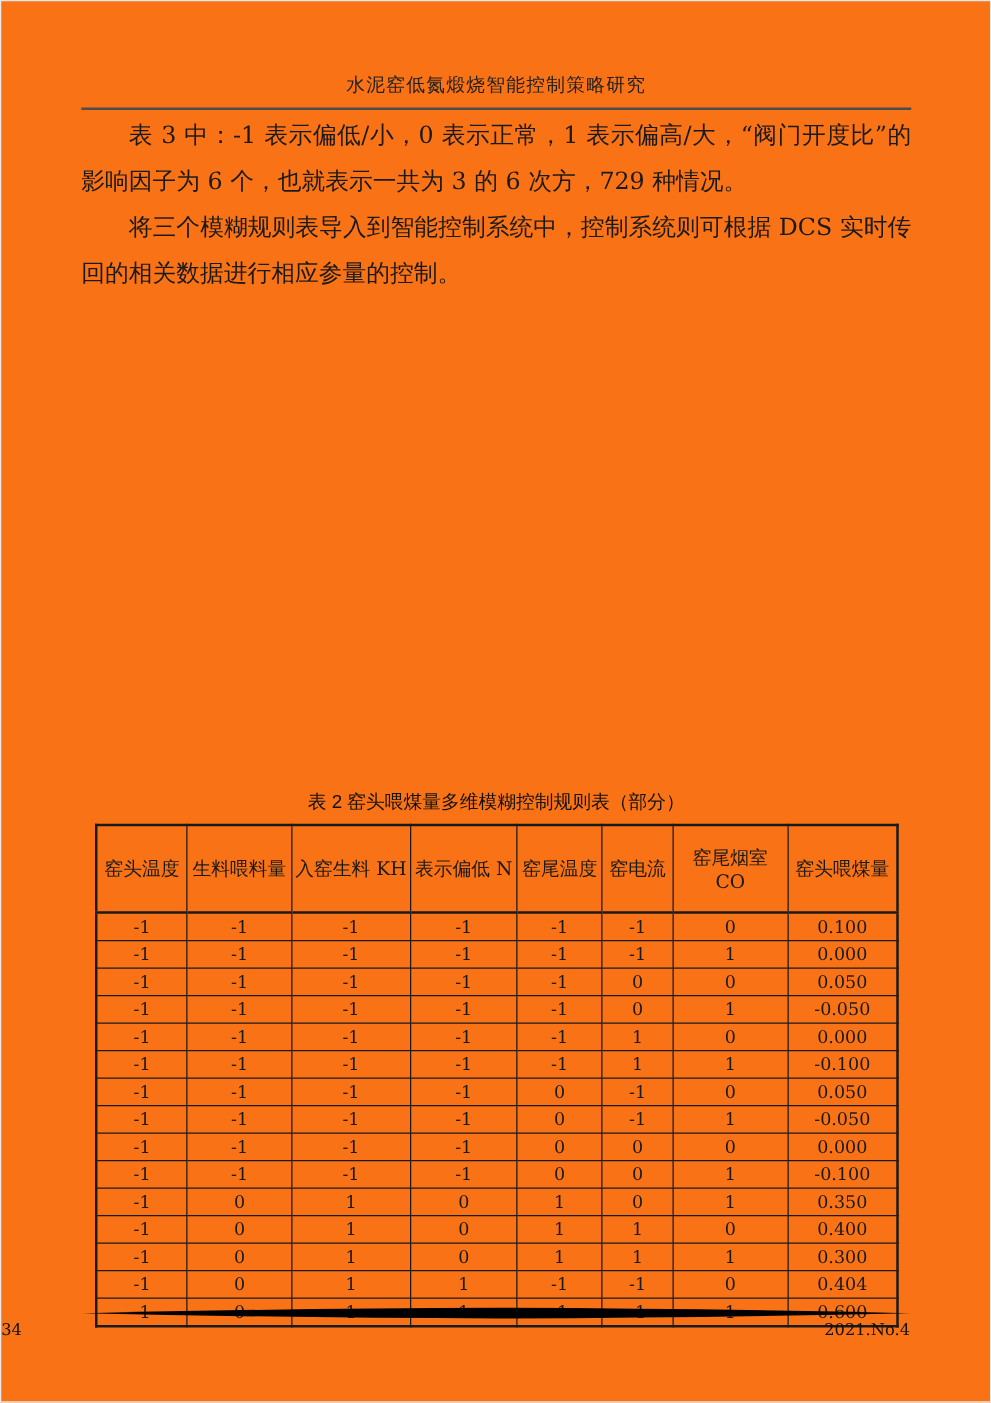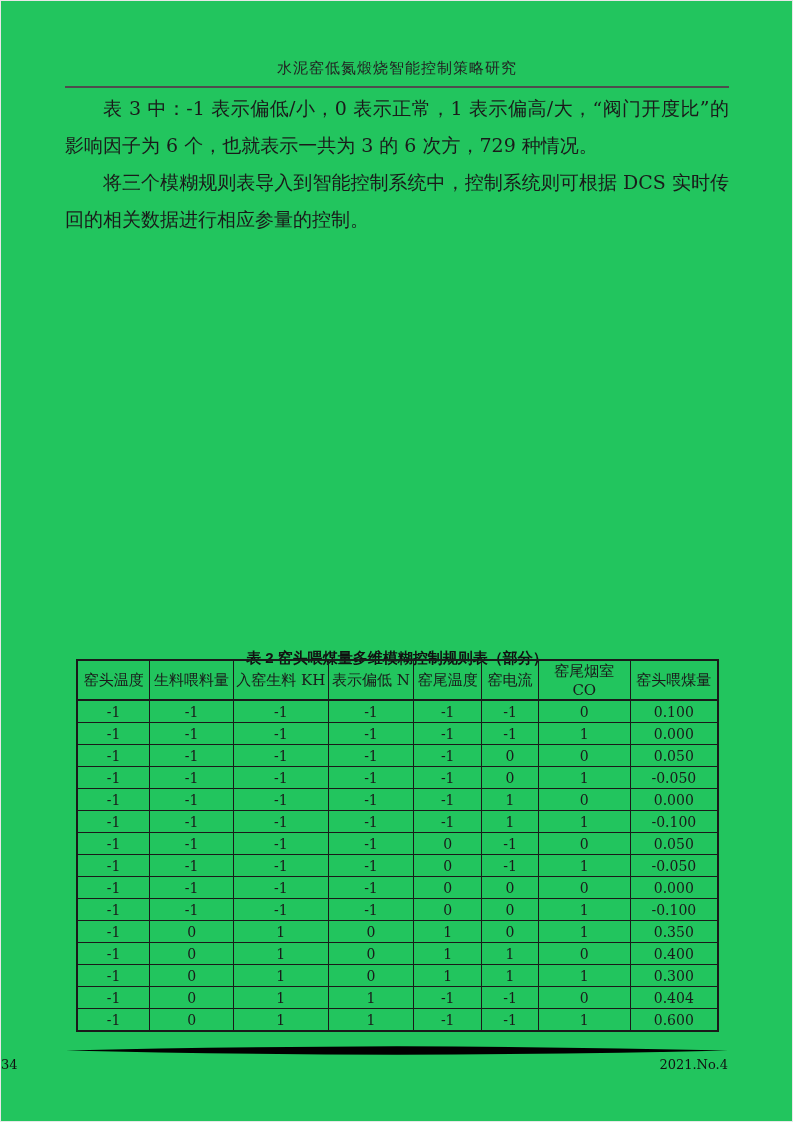--- a/index.html
+++ b/index.html
@@ -1,20 +1,20 @@
 <!DOCTYPE html>
 <html lang="zh"><head>
 <meta charset="utf-8">
 <style>
   html,body { margin:0; padding:0; background:#ffffff; }
   .page {
     position:relative;
     width:793px; height:1122px;
     margin:0 auto;
-    background:#22c55e;
+    background:#f97316;
     box-sizing:border-box;
     border:1px solid #e8e8e8;
     font-family:"DejaVu Serif","Liberation Serif",serif;
     color:#1a1a1a;
     overflow:hidden;
   }
   .running-head {
     position:absolute; top:58px; left:64px; width:664px;
     text-align:center;
     font-size:15px; letter-spacing:1px;
@@ -22,40 +22,40 @@
     border-bottom:2px solid #4d4d4d;
     color:#222;
   }
   .body-text {
     position:absolute; top:89px; left:64px; width:664px;
     font-size:19px; line-height:37px;
     text-align:justify;
   }
   .body-text p { margin:0; text-indent:2em; }
   .table-caption {
-    position:absolute; top:648px; left:64px; width:664px;
+    position:absolute; top:631px; left:64px; width:664px;
     text-align:center;
     font-family:"Liberation Sans","DejaVu Sans",sans-serif;
-    font-weight:bold; font-size:15px; color:#111;
+    font-weight:normal; font-size:15px; color:#111;
   }
   table.rules {
     position:absolute; top:658px; left:75px;
     width:643px;
     border-collapse:collapse;
     table-layout:fixed;
     border:2px solid #1a1a1a;
     font-family:"DejaVu Serif","Liberation Serif",serif;
   }
   table.rules th {
     border:1px solid #1a1a1a;
     border-bottom-width:2px;
     height:38px;
     font-size:15px; font-weight:normal;
     text-align:center; vertical-align:middle;
-    padding:0 2px;
+    padding:15px 2px;
   }
   table.rules td {
     border:1px solid #1a1a1a;
     height:21px;
     font-size:14px;
     text-align:center; vertical-align:middle;
     padding:0;
   }
   .footer-bar {
     position:absolute; top:1044px; left:64px; width:664px; height:11px;

